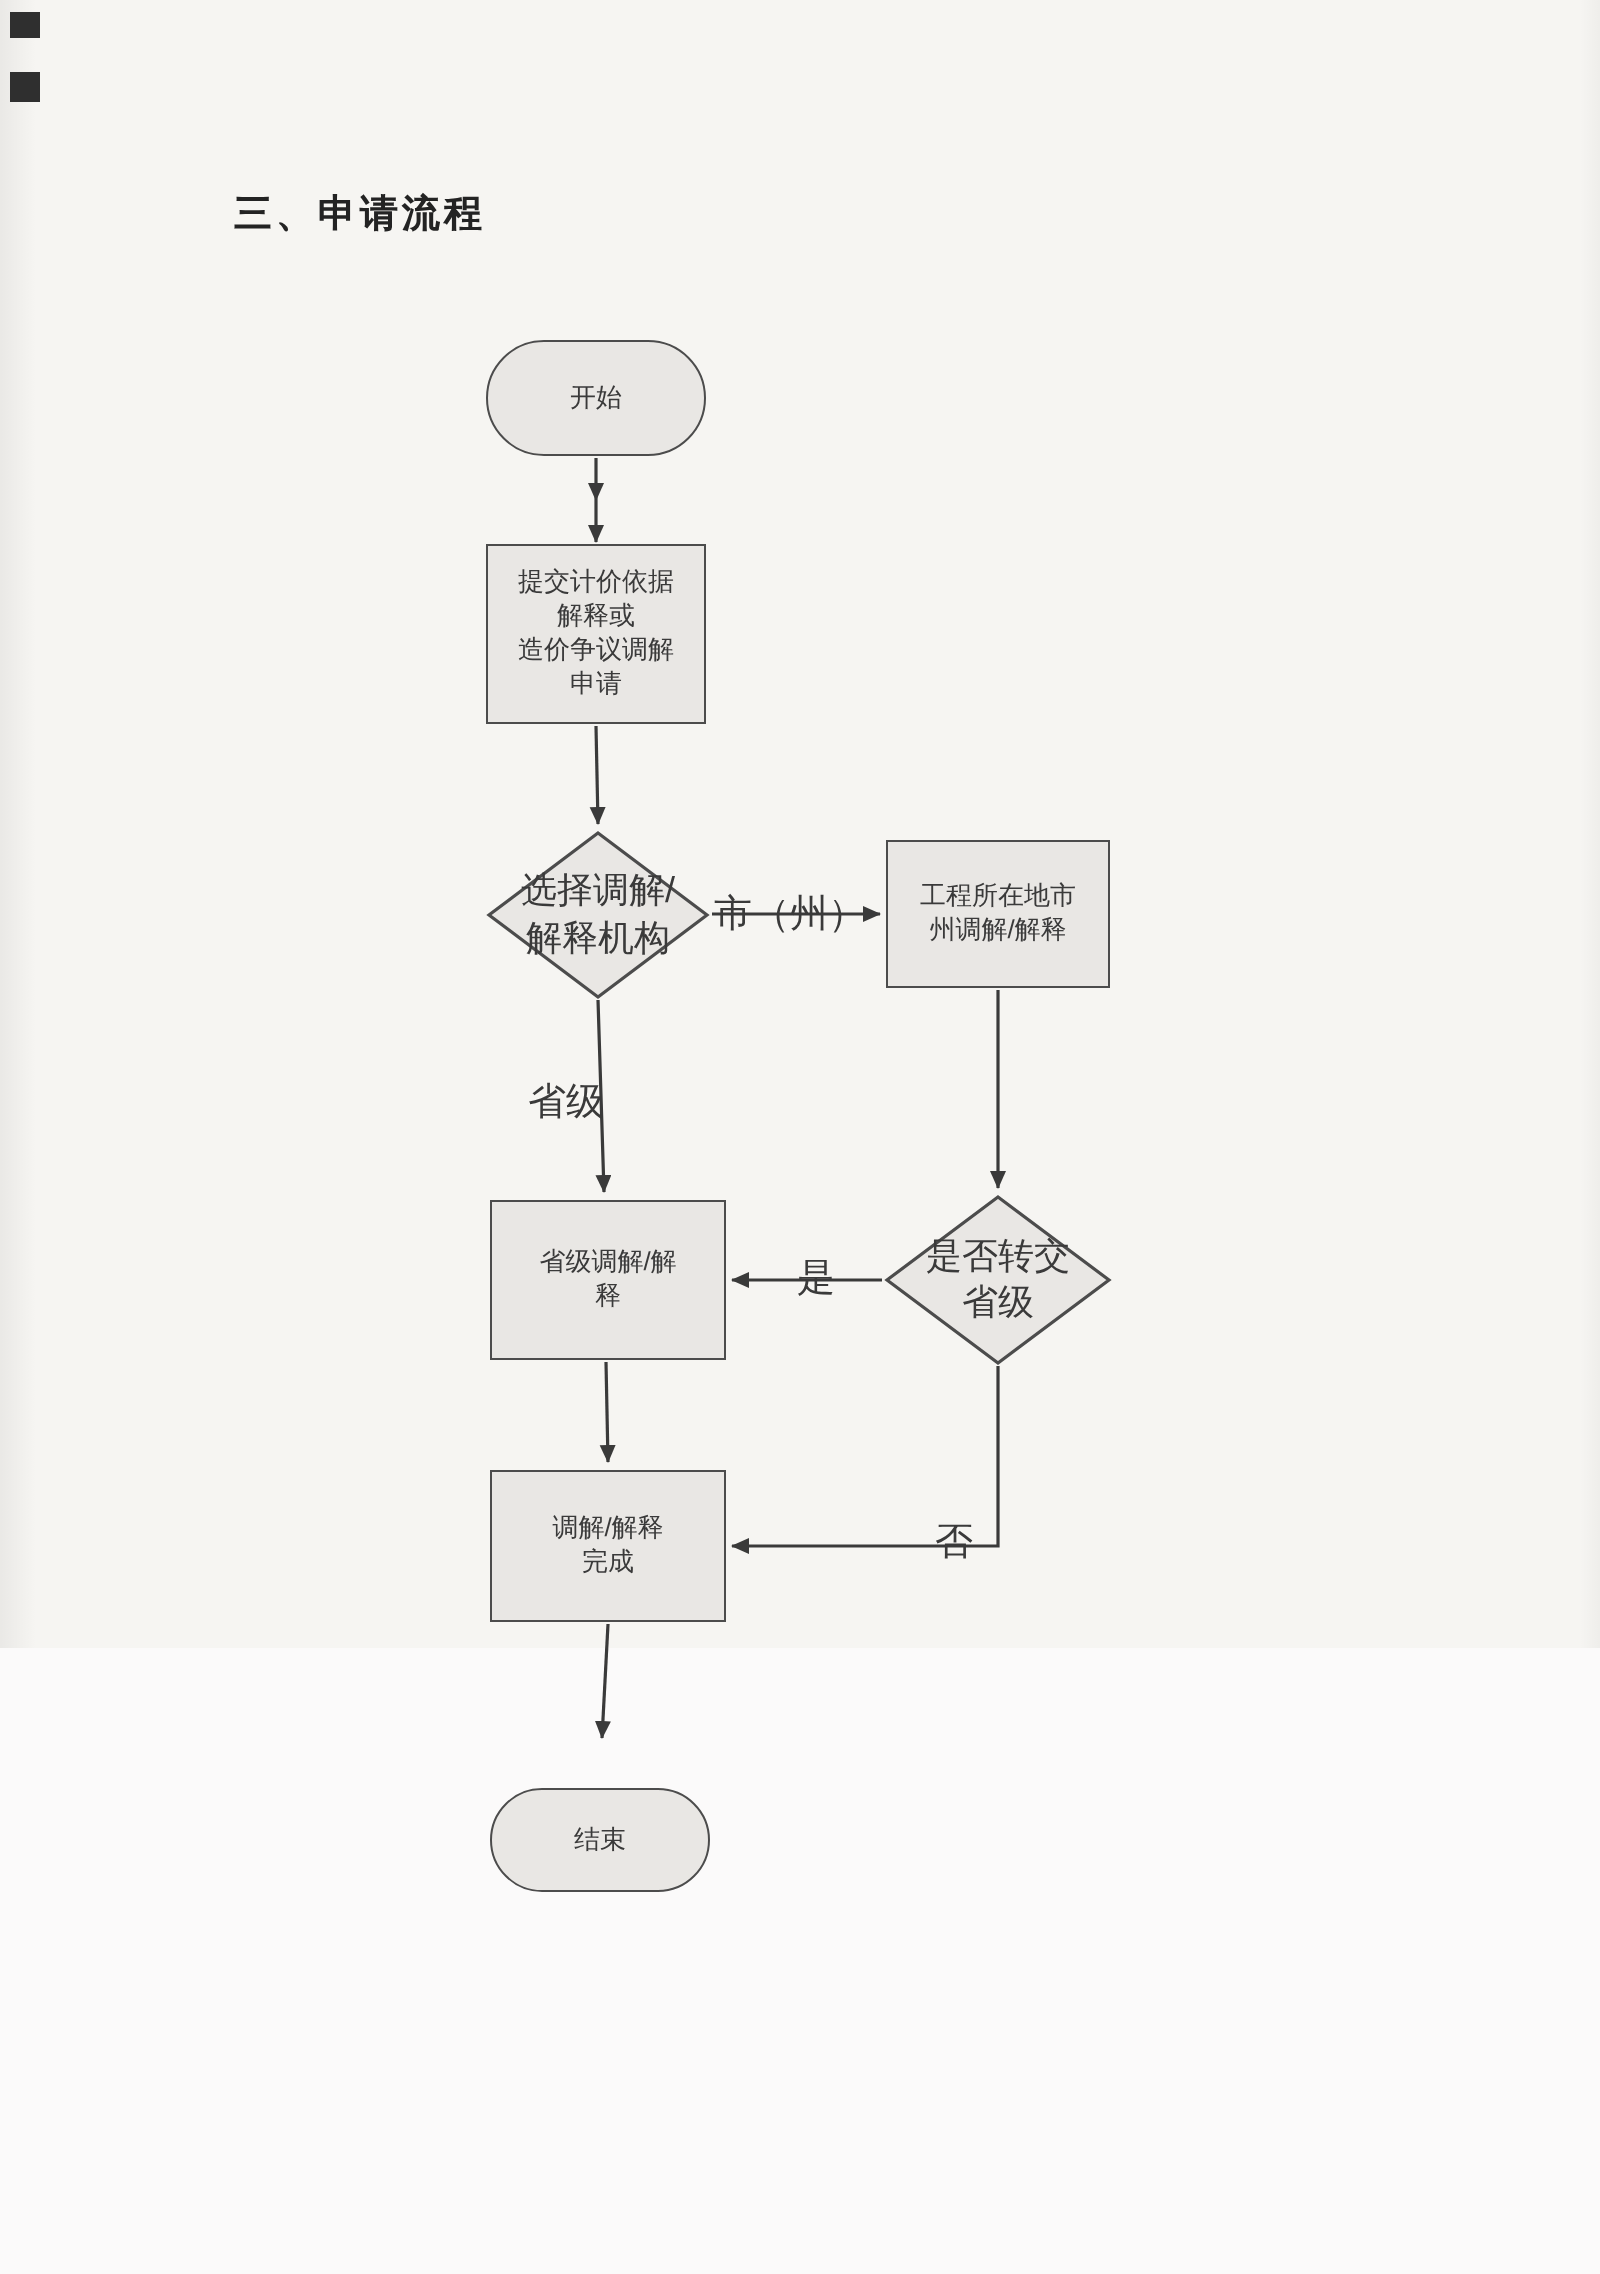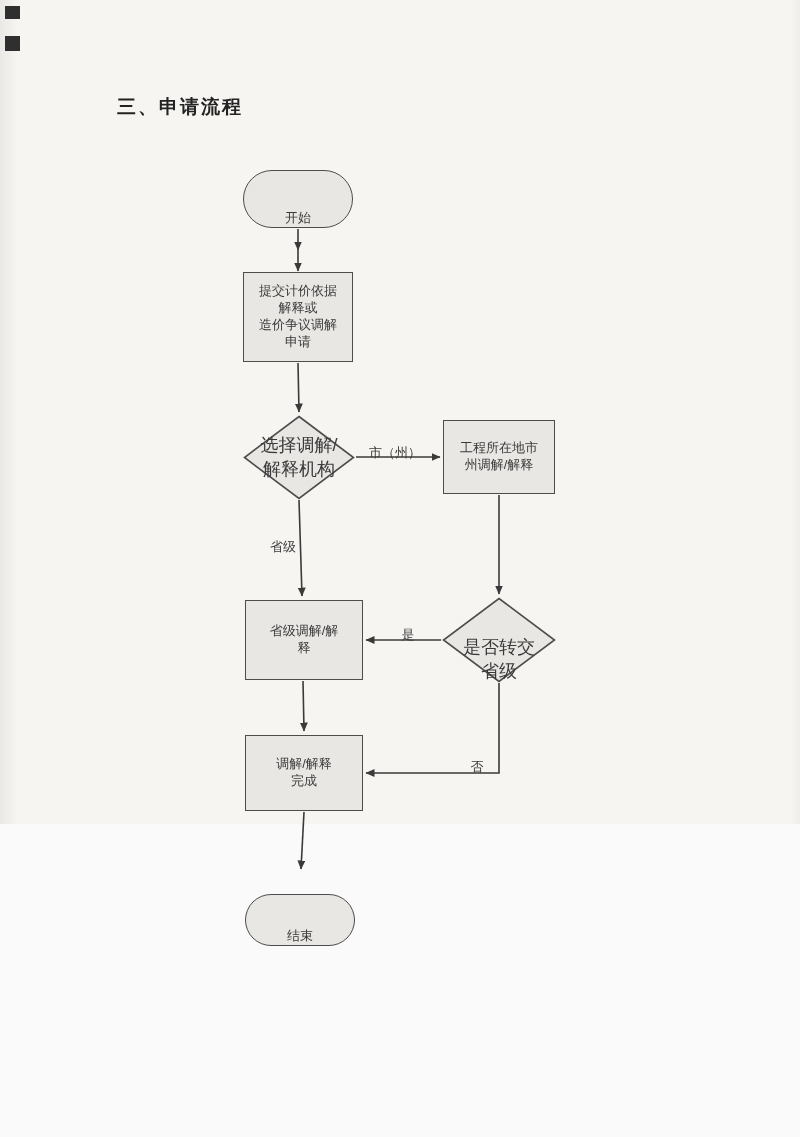--- a/index.html
+++ b/index.html
@@ -39,40 +39,39 @@
     padding:0 4px;
   }
   .rect{
     background:#e9e7e4;
     border:1.6px solid #4c4c4c;
   }
   .terminator{
     background:#e9e7e4;
     border:1.6px solid #4c4c4c;
     border-radius:29px;
-    align-items:flex-end;
   }
   .diamond{background:transparent;border:none;}
   .diamond svg.shape{
     position:absolute;inset:0;width:100%;height:100%;
   }
   .diamond polygon{
     fill:#e9e7e4;stroke:#4c4c4c;stroke-width:1.6;
   }
   .diamond .label{font-size:18px;}
   svg.edges{
     position:absolute;left:0;top:0;
     pointer-events:none;
   }
   svg.edges line, svg.edges polyline{
     stroke:#3a3a3a;stroke-width:1.6;fill:none;
   }
   .edge-label{
     position:absolute;
-    font-size:13px;color:#3a3a3a;
+    font-size:19px;color:#3a3a3a;
     text-align:center;
     background:transparent;
     z-index:3;
   }
 </style>
 </head>
 <body>
 
 <div class="page">
 
@@ -130,21 +129,21 @@
   <div class="node rect" style="left:443px;top:420px;width:112px;height:74px;">
     <div class="label">工程所在地市
 州调解/解释</div>
   </div>
 
   <div class="node rect" style="left:245px;top:600px;width:118px;height:80px;">
     <div class="label">省级调解/解
 释</div>
   </div>
 
-  <div class="node diamond" style="left:442px;top:597px;width:114px;height:86px;align-items:flex-end;">
+  <div class="node diamond" style="left:442px;top:597px;width:114px;height:86px;">
     <svg class="shape" viewBox="0 0 114 86" preserveAspectRatio="none">
       <polygon points="57,1.5 112.5,43 57,84.5 1.5,43"></polygon>
     </svg>
     <div class="label">是否转交
 省级</div>
   </div>
 
   <div class="node rect" style="left:245px;top:735px;width:118px;height:76px;align-items:center;">
     <div class="label">调解/解释
 完成</div>

